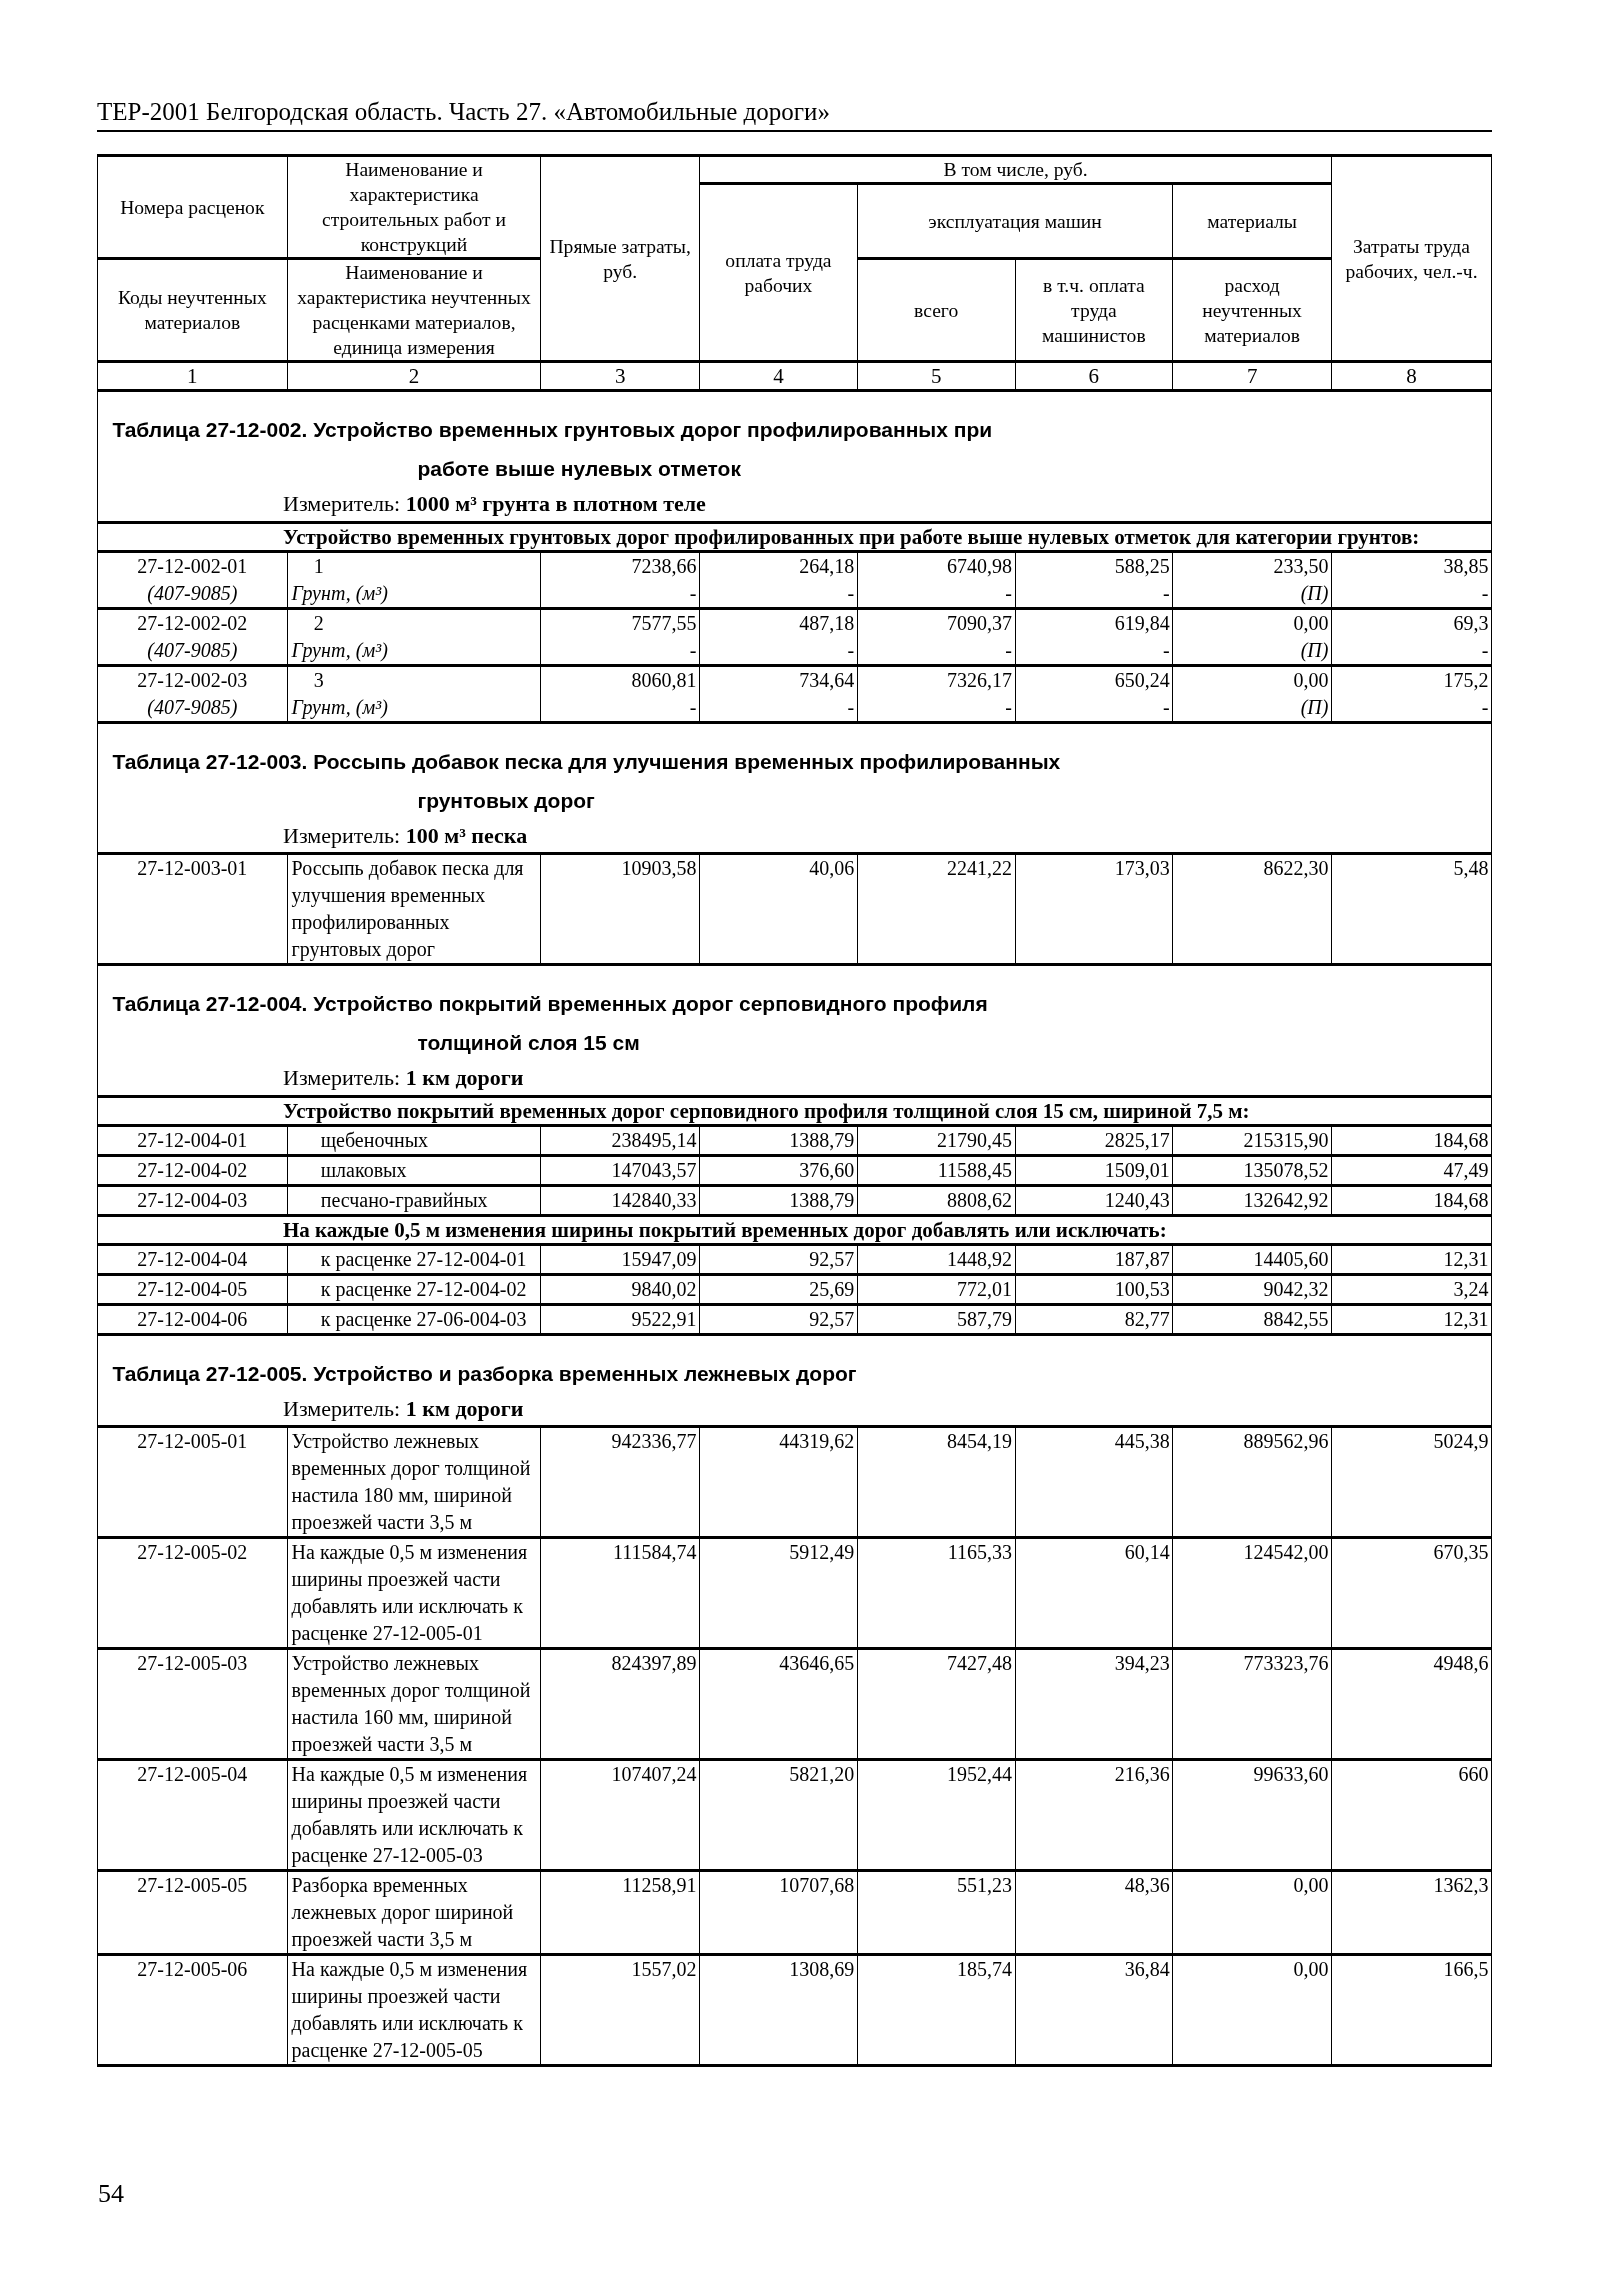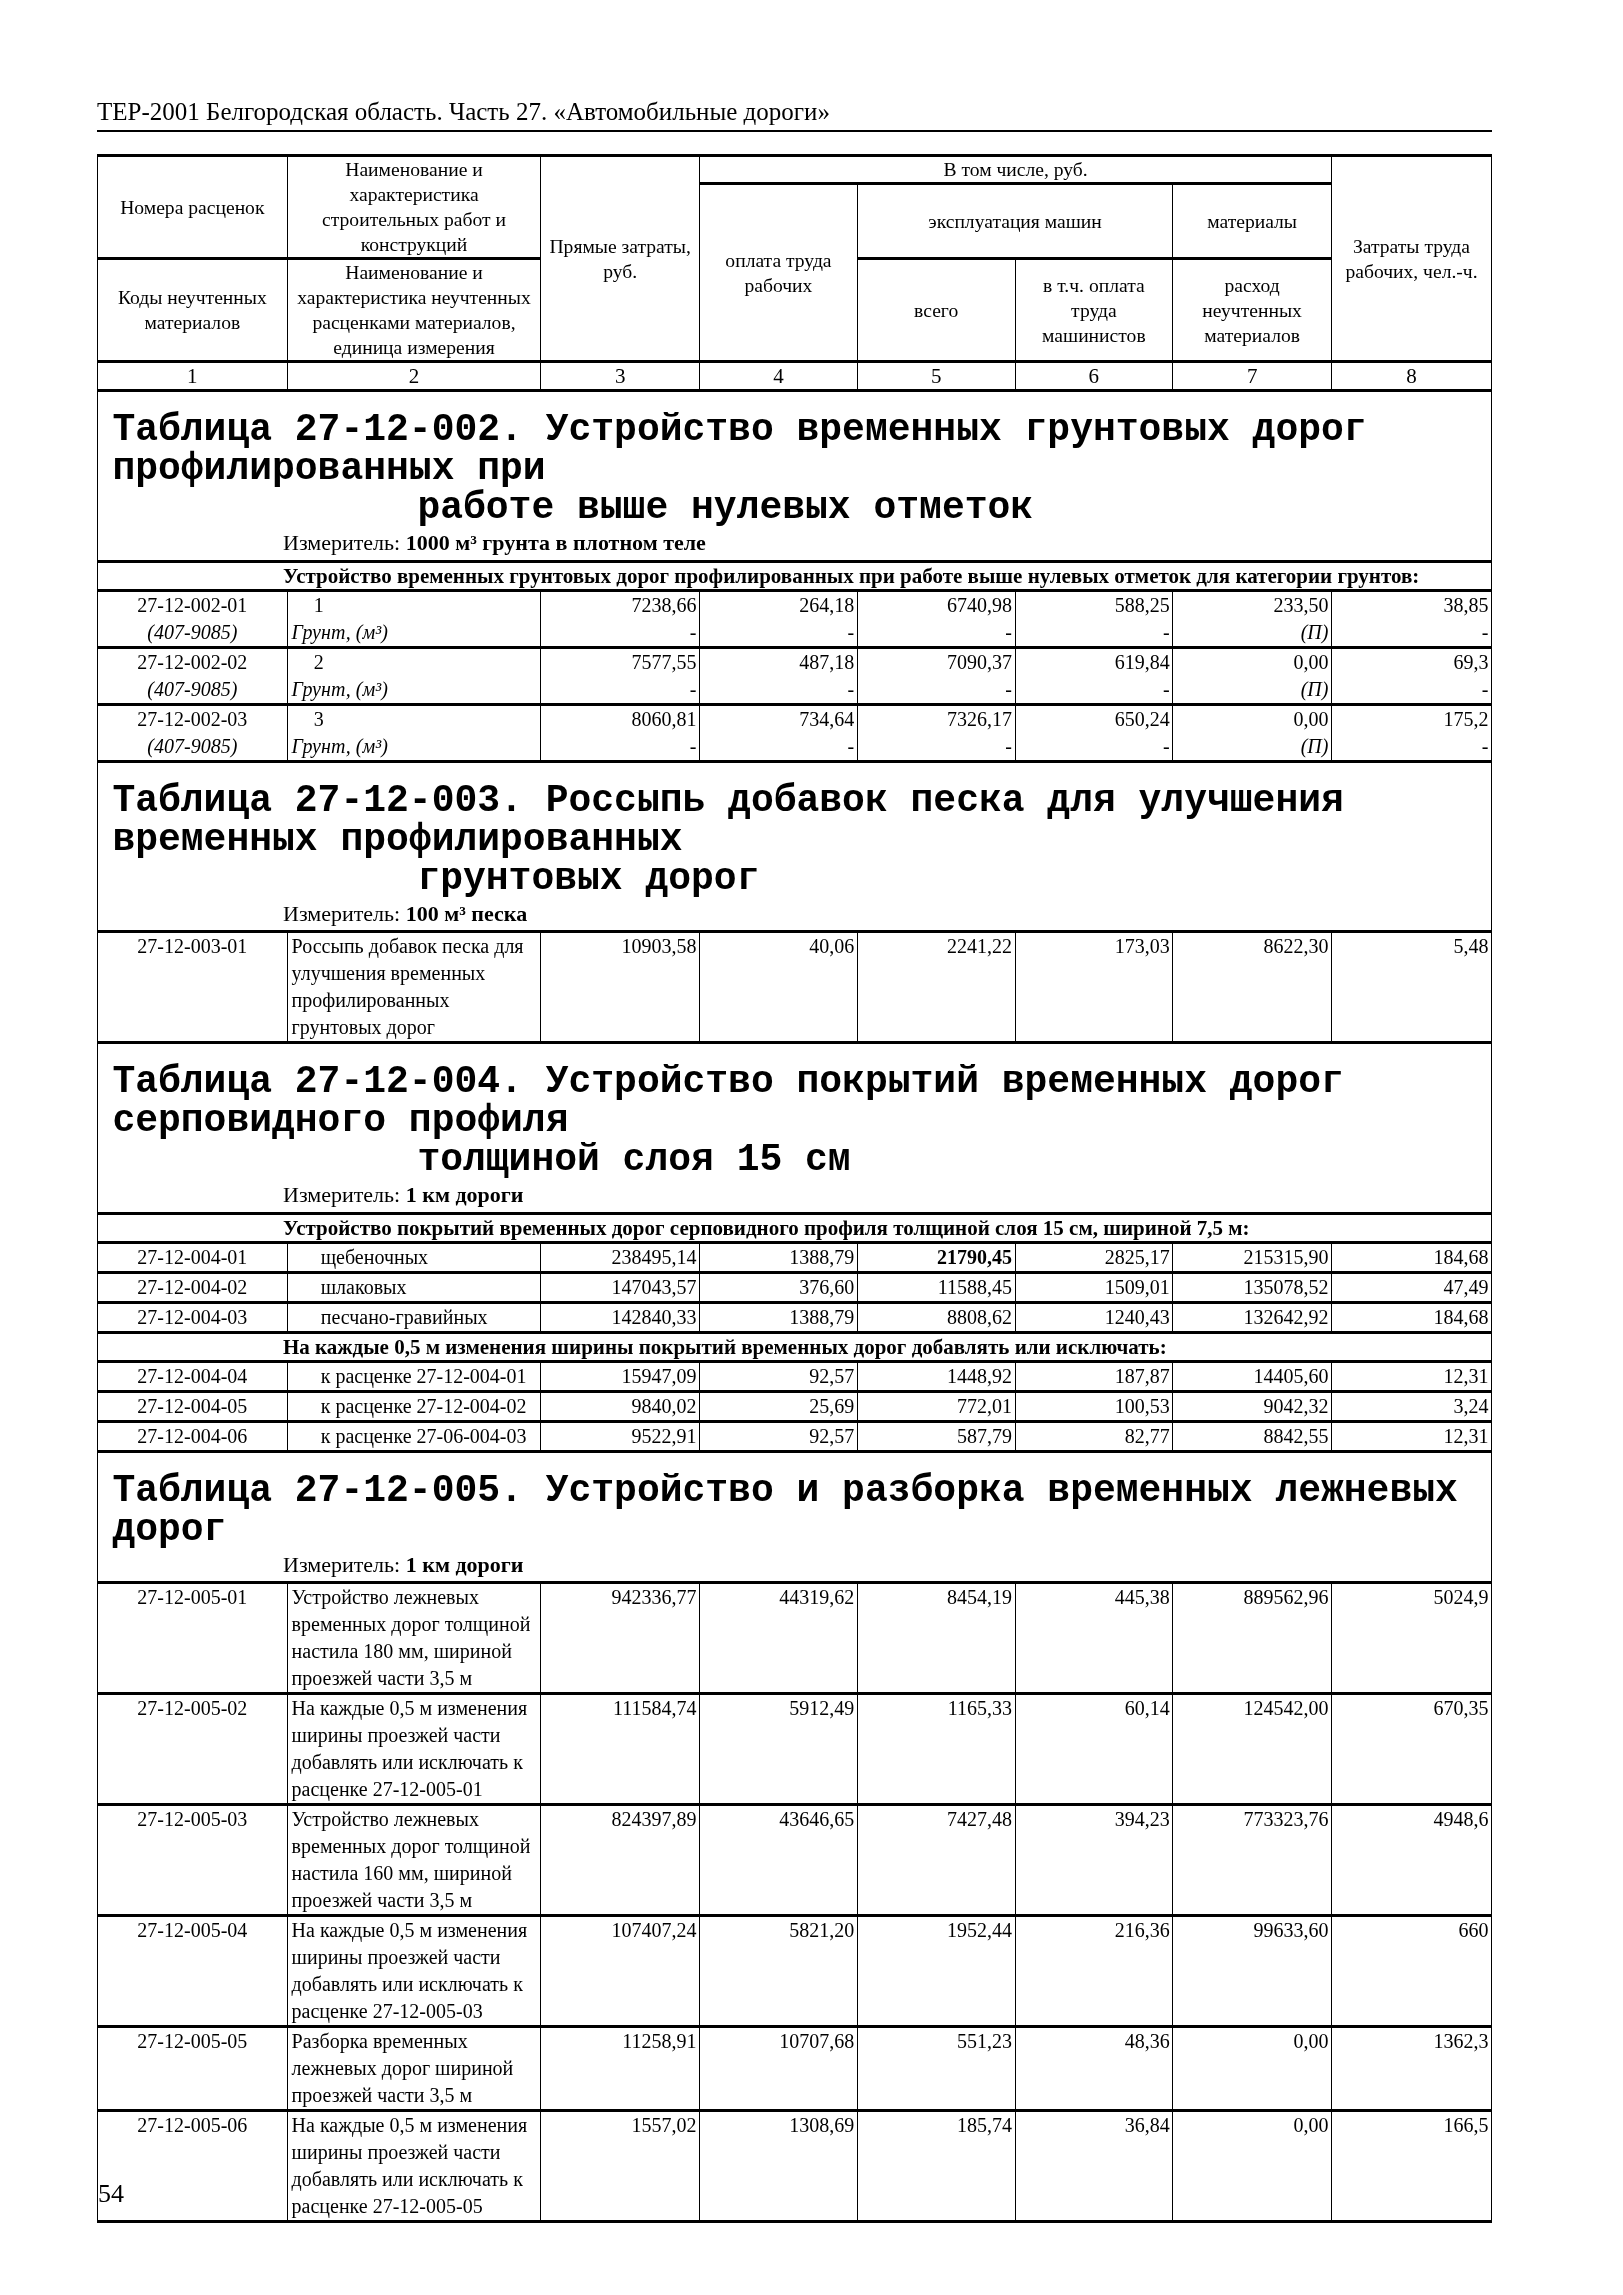--- a/index.html
+++ b/index.html
@@ -11,21 +11,21 @@
   table { border-collapse: collapse; width: 1395px; table-layout: fixed; }
   col.c1 { width: 172px; } col.c2 { width: 230px; } col.c3 { width: 144px; } col.c4 { width: 143px; }
   col.c5 { width: 143px; } col.c6 { width: 143px; } col.c7 { width: 144px; } col.c8 { width: 145px; }
   td, th { border: 1.3px solid #000; font-size: 20px; line-height: 27px; padding: 0 3.9px; vertical-align: top; font-weight: normal; }
   th { text-align: center; vertical-align: middle; font-size: 19.6px; line-height: 25px; }
   .thick-top td, .thick-top th { border-top: 3.3px solid #000; }
   .colnums td { text-align: center; font-size: 21px; line-height: 26px; border-bottom: 3.3px solid #000; }
   .num { text-align: right; padding-right: 2.6px; }
   .code { text-align: center; }
   .ital { font-style: italic; }
-  .table-title { font-family: Liberation Mono, monospace; font-weight: bold; font-size: 38px; line-height: 39px; margin: 18.3px 0 0 14.4px; }
+  .table-title { font-family: Liberation Sans, sans-serif; font-weight: bold; font-size: 21px; line-height: 39px; margin: 18.3px 0 0 14.4px; }
   .table-title .t2 { display: block; padding-left: 305px; }
   .measure { font-size: 22px; line-height: 31px; padding-left: 185px; margin-bottom: 1.3px; }
   .measure b { font-weight: bold; }
   .group-head td { font-weight: bold; font-size: 21px; line-height: 26px; padding-left: 185px; }
   .indent1 { padding-left: 26px; }
   .indent2 { padding-left: 33px; }
 </style>
 </head>
 <body>
 
@@ -191,21 +191,21 @@
     <tr class="group-head">
           <td colspan="8" style="border-top:3.3px solid #000;border-bottom:3.3px solid #000">Устройство покрытий временных дорог серповидного профиля толщиной слоя 15 см, шириной 7,5 м:</td>
         </tr>
   </tbody>
   <tbody id="t2-rows">
         <tr>
           <td class="code" style="border-top:3.3px solid #000;border-bottom:3.3px solid #000;">27-12-004-01</td>
           <td class="indent2" style="border-top:3.3px solid #000;border-bottom:3.3px solid #000;">щебеночных</td>
           <td class="num" style="border-top:3.3px solid #000;border-bottom:3.3px solid #000;">238495,14</td>
           <td class="num" style="border-top:3.3px solid #000;border-bottom:3.3px solid #000;">1388,79</td>
-          <td class="num" style="border-top:3.3px solid #000;border-bottom:3.3px solid #000;font-weight:bold;">21790,45</td>
+          <td class="num" style="border-top:3.3px solid #000;border-bottom:3.3px solid #000;">21790,45</td>
           <td class="num" style="border-top:3.3px solid #000;border-bottom:3.3px solid #000;">2825,17</td>
           <td class="num" style="border-top:3.3px solid #000;border-bottom:3.3px solid #000;">215315,90</td>
           <td class="num" style="border-top:3.3px solid #000;border-bottom:3.3px solid #000;">184,68</td>
         </tr>
         <tr>
           <td class="code" style="border-top:3.3px solid #000;border-bottom:3.3px solid #000;">27-12-004-02</td>
           <td class="indent2" style="border-top:3.3px solid #000;border-bottom:3.3px solid #000;">шлаковых</td>
           <td class="num" style="border-top:3.3px solid #000;border-bottom:3.3px solid #000;">147043,57</td>
           <td class="num" style="border-top:3.3px solid #000;border-bottom:3.3px solid #000;">376,60</td>
           <td class="num" style="border-top:3.3px solid #000;border-bottom:3.3px solid #000;">11588,45</td>

